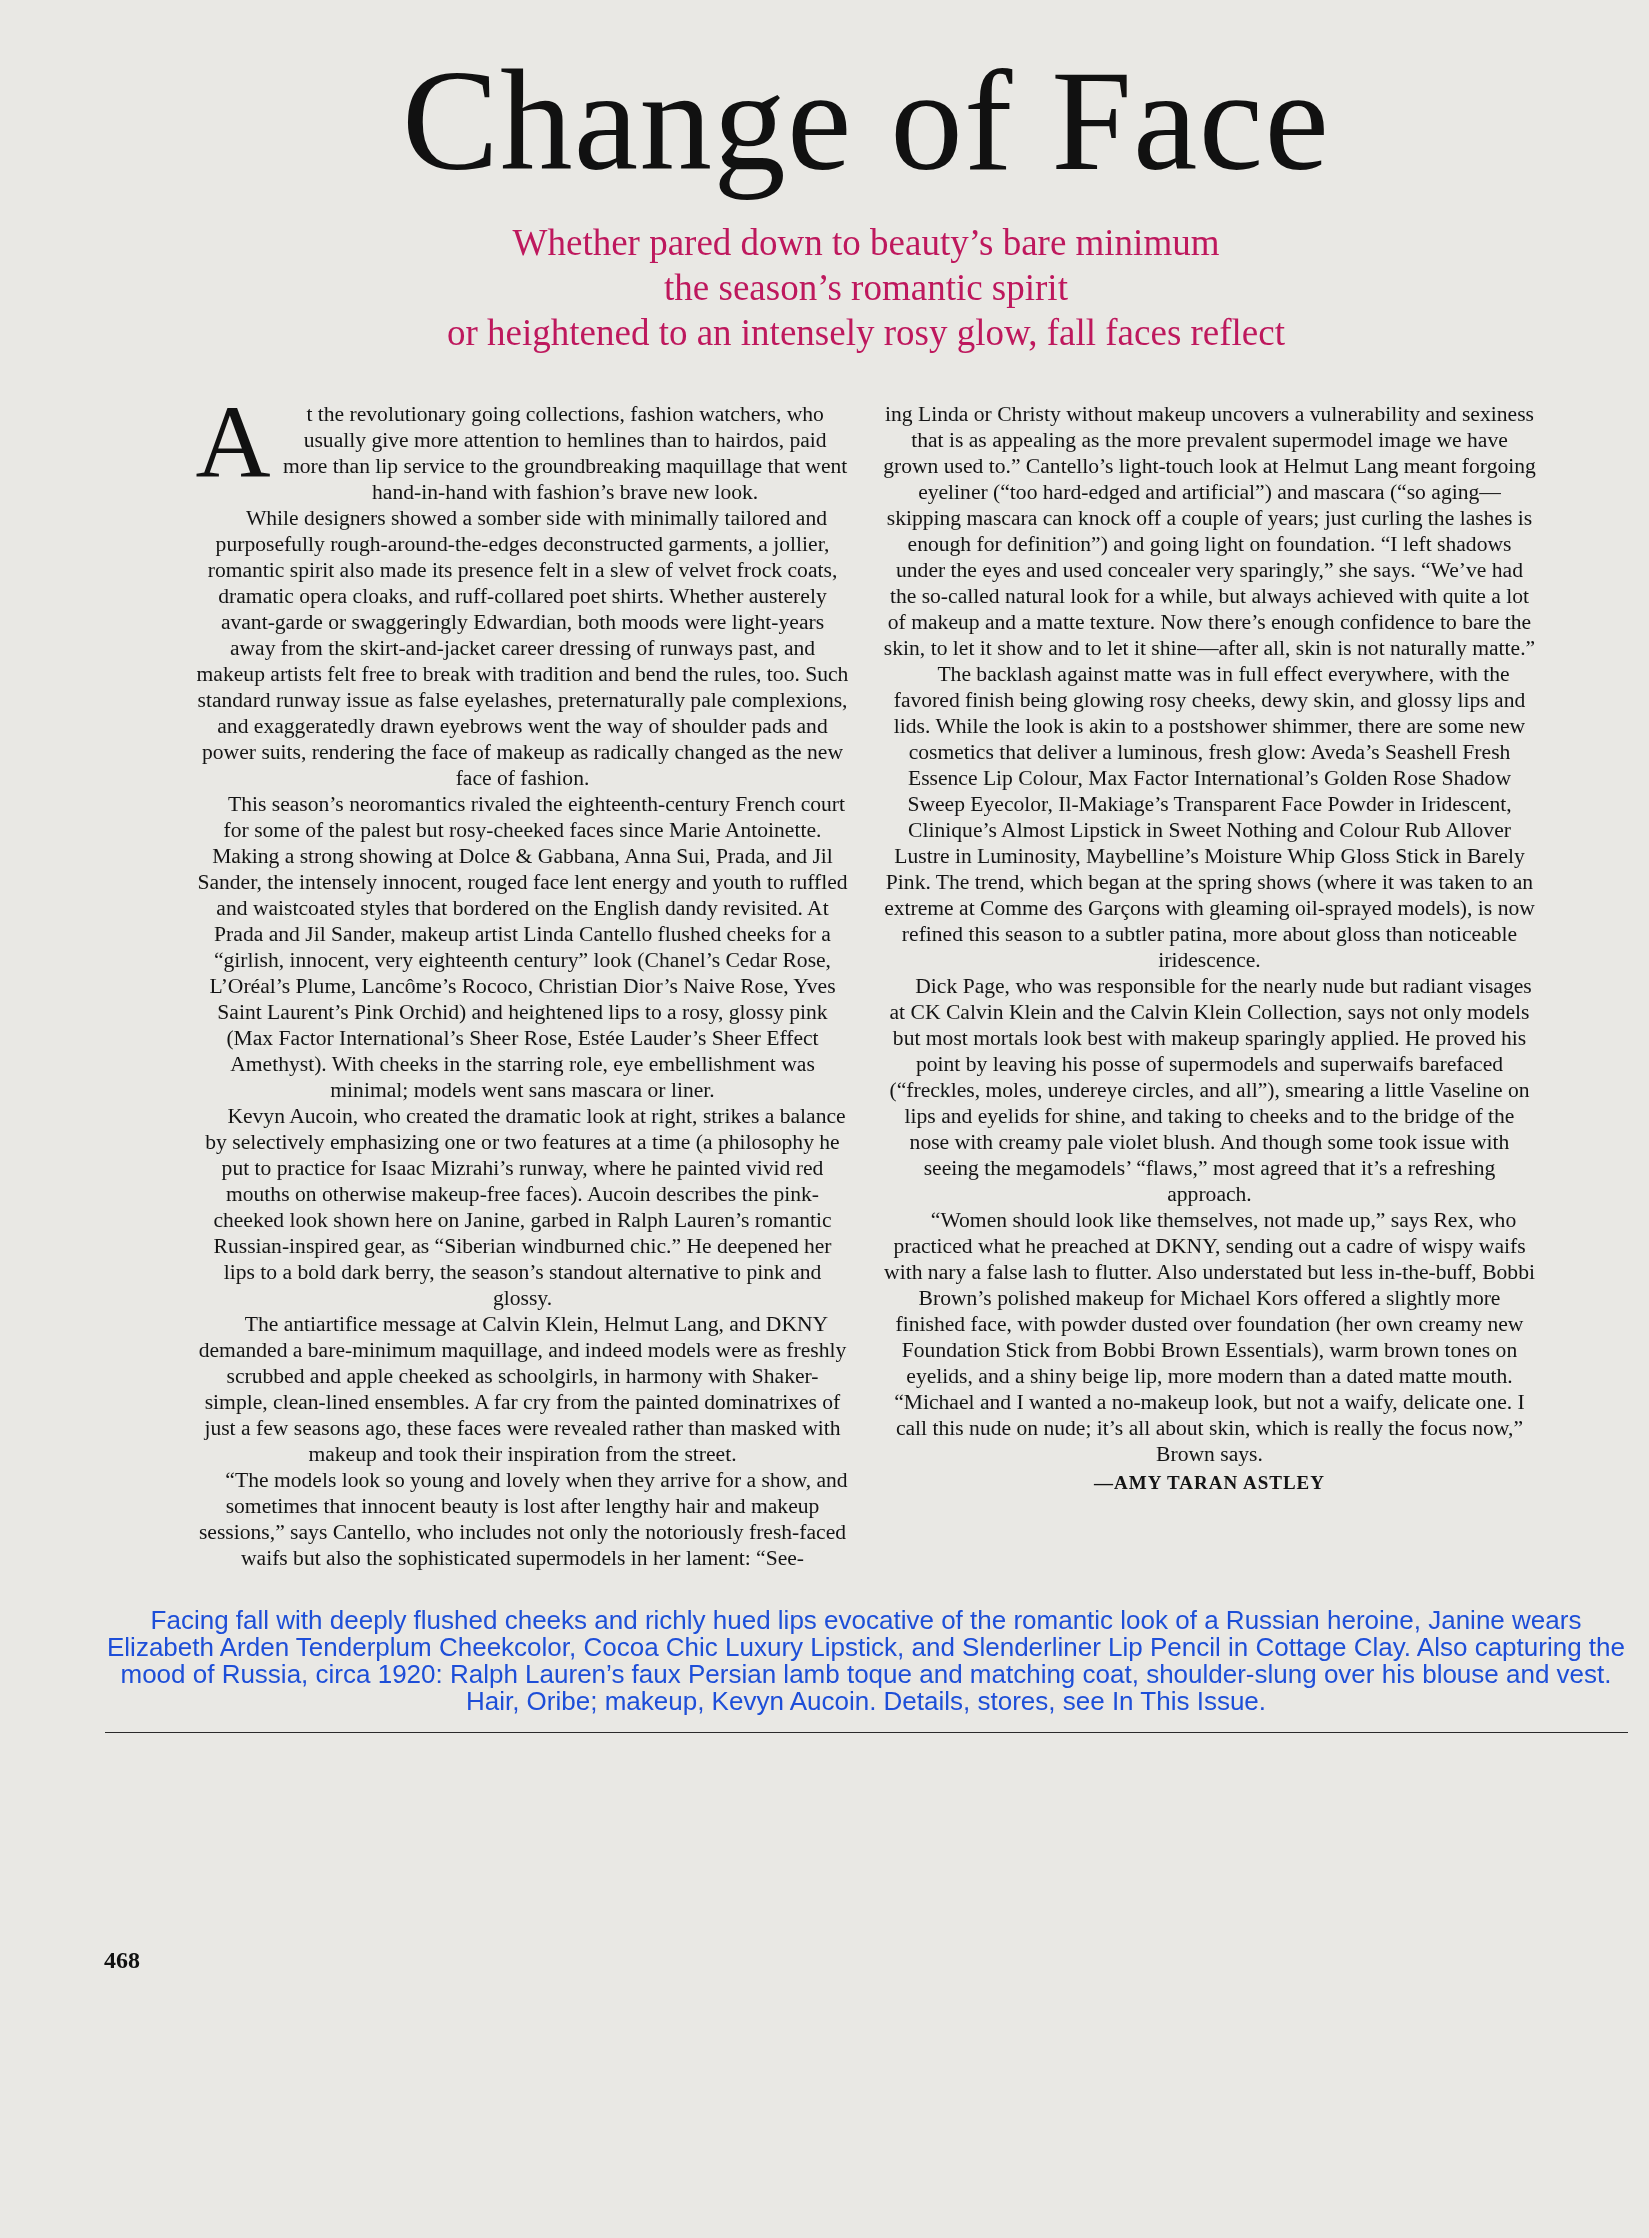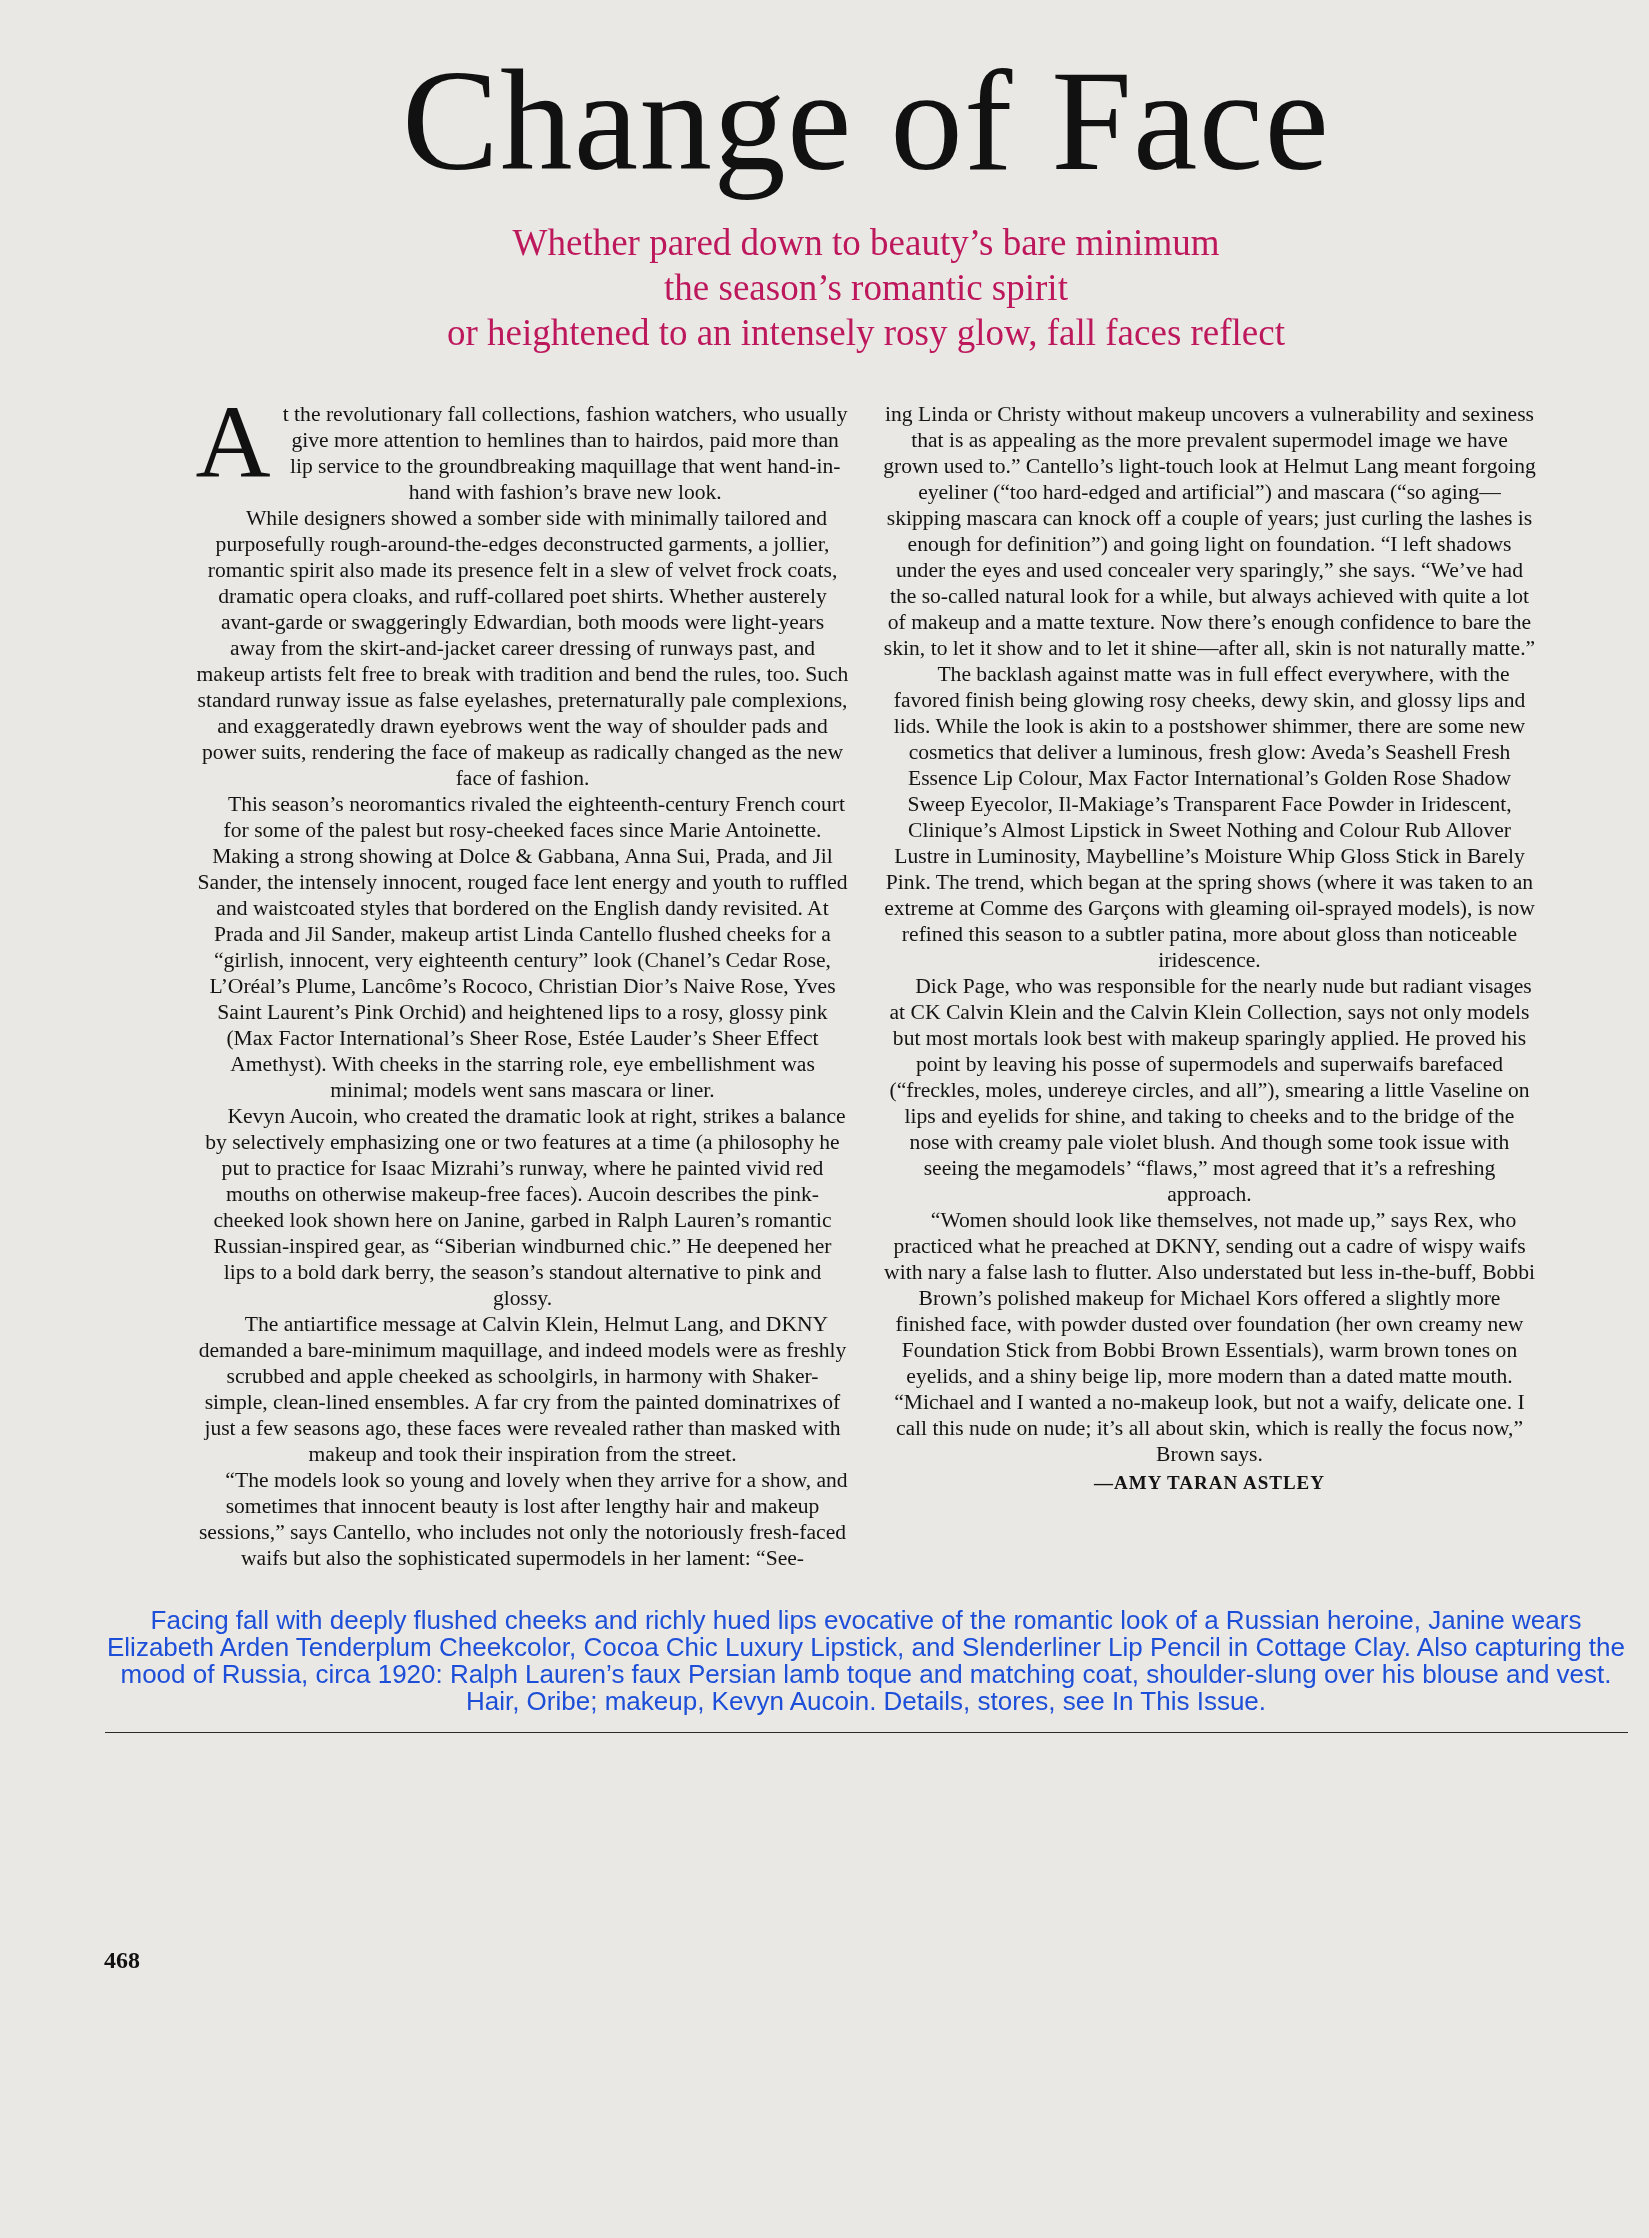--- a/index.html
+++ b/index.html
@@ -101,21 +101,21 @@
   <h1 class="title">Change of Face</h1>
 
   <div class="subtitle">
     <div>Whether pared down to beauty’s bare minimum</div>
     <div>the season’s romantic spirit</div>
     <div>or heightened to an intensely rosy glow, fall faces reflect</div>
   </div>
 
   <div class="columns">
     <div class="col">
-      <p class="p-first"><span class="dropcap">A</span><span>t the revolutionary fall collections, fashion watchers, who usually give more attention to hemlines than to hairdos, paid more than lip service to the groundbreaking maquillage that went hand-in-hand with fashion’s brave new look.</span></p>
+      <p class="p-first"><span class="dropcap">A</span><span>t the revolutionary going collections, fashion watchers, who usually give more attention to hemlines than to hairdos, paid more than lip service to the groundbreaking maquillage that went hand-in-hand with fashion’s brave new look.</span></p>
       <p>While designers showed a somber side with minimally tailored and purposefully rough-around-the-edges deconstructed garments, a jollier, romantic spirit also made its presence felt in a slew of velvet frock coats, dramatic opera cloaks, and ruff-collared poet shirts. Whether austerely avant-garde or swaggeringly Edwardian, both moods were light-years away from the skirt-and-jacket career dressing of runways past, and makeup artists felt free to break with tradition and bend the rules, too. Such standard runway issue as false eyelashes, preternaturally pale complexions, and exaggeratedly drawn eyebrows went the way of shoulder pads and power suits, rendering the face of makeup as radically changed as the new face of fashion.</p>
       <p>This season’s neoromantics rivaled the eighteenth-century French court for some of the palest but rosy-cheeked faces since Marie Antoinette. Making a strong showing at Dolce &amp; Gabbana, Anna Sui, Prada, and Jil Sander, the intensely innocent, rouged face lent energy and youth to ruffled and waistcoated styles that bordered on the English dandy revisited. At Prada and Jil Sander, makeup artist Linda Cantello flushed cheeks for a “girlish, innocent, very eighteenth century” look (Chanel’s Cedar Rose, L’Oréal’s Plume, Lancôme’s Rococo, Christian Dior’s Naive Rose, Yves Saint Laurent’s Pink Orchid) and heightened lips to a rosy, glossy pink (Max Factor International’s Sheer Rose, Estée Lauder’s Sheer Effect Amethyst). With cheeks in the starring role, eye embellishment was minimal; models went sans mascara or liner.</p>
       <p>Kevyn Aucoin, who created the dramatic look at right, strikes a balance by selectively emphasizing one or two features at a time (a philosophy he put to practice for Isaac Mizrahi’s runway, where he painted vivid red mouths on otherwise makeup-free faces). Aucoin describes the pink-cheeked look shown here on Janine, garbed in Ralph Lauren’s romantic Russian-inspired gear, as “Siberian windburned chic.” He deepened her lips to a bold dark berry, the season’s standout alternative to pink and glossy.</p>
       <p>The antiartifice message at Calvin Klein, Helmut Lang, and DKNY demanded a bare-minimum maquillage, and indeed models were as freshly scrubbed and apple cheeked as schoolgirls, in harmony with Shaker-simple, clean-lined ensembles. A far cry from the painted dominatrixes of just a few seasons ago, these faces were revealed rather than masked with makeup and took their inspiration from the street.</p>
       <p>“The models look so young and lovely when they arrive for a show, and sometimes that innocent beauty is lost after lengthy hair and makeup sessions,” says Cantello, who includes not only the notoriously fresh-faced waifs but also the sophisticated supermodels in her lament: “See-</p>
     </div>
     <div class="col">
       <p class="p-cont">ing Linda or Christy without makeup uncovers a vulnerability and sexiness that is as appealing as the more prevalent supermodel image we have grown used to.” Cantello’s light-touch look at Helmut Lang meant forgoing eyeliner (“too hard-edged and artificial”) and mascara (“so aging—skipping mascara can knock off a couple of years; just curling the lashes is enough for definition”) and going light on foundation. “I left shadows under the eyes and used concealer very sparingly,” she says. “We’ve had the so-called natural look for a while, but always achieved with quite a lot of makeup and a matte texture. Now there’s enough confidence to bare the skin, to let it show and to let it shine—after all, skin is not naturally matte.”</p>
       <p>The backlash against matte was in full effect everywhere, with the favored finish being glowing rosy cheeks, dewy skin, and glossy lips and lids. While the look is akin to a postshower shimmer, there are some new cosmetics that deliver a luminous, fresh glow: Aveda’s Seashell Fresh Essence Lip Colour, Max Factor International’s Golden Rose Shadow Sweep Eyecolor, Il-Makiage’s Transparent Face Powder in Iridescent, Clinique’s Almost Lipstick in Sweet Nothing and Colour Rub Allover Lustre in Luminosity, Maybelline’s Moisture Whip Gloss Stick in Barely Pink. The trend, which began at the spring shows (where it was taken to an extreme at Comme des Garçons with gleaming oil-sprayed models), is now refined this season to a subtler patina, more about gloss than noticeable iridescence.</p>
       <p>Dick Page, who was responsible for the nearly nude but radiant visages at CK Calvin Klein and the Calvin Klein Collection, says not only models but most mortals look best with makeup sparingly applied. He proved his point by leaving his posse of supermodels and superwaifs barefaced (“freckles, moles, undereye circles, and all”), smearing a little Vaseline on lips and eyelids for shine, and taking to cheeks and to the bridge of the nose with creamy pale violet blush. And though some took issue with seeing the megamodels’ “flaws,” most agreed that it’s a refreshing approach.</p>

